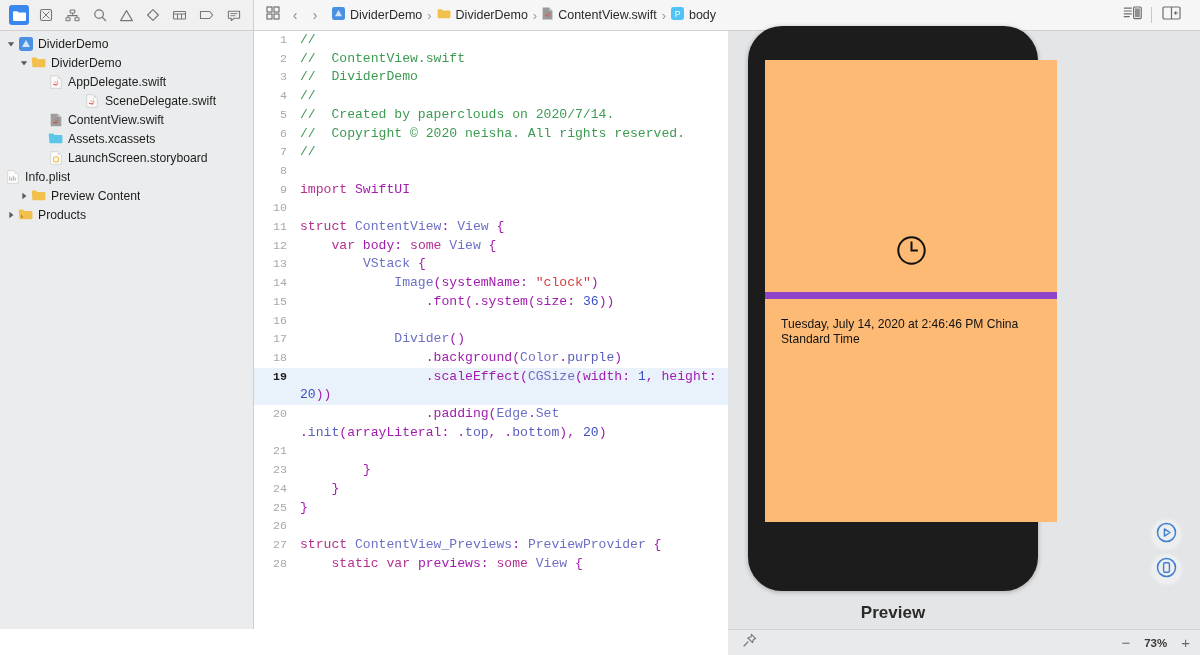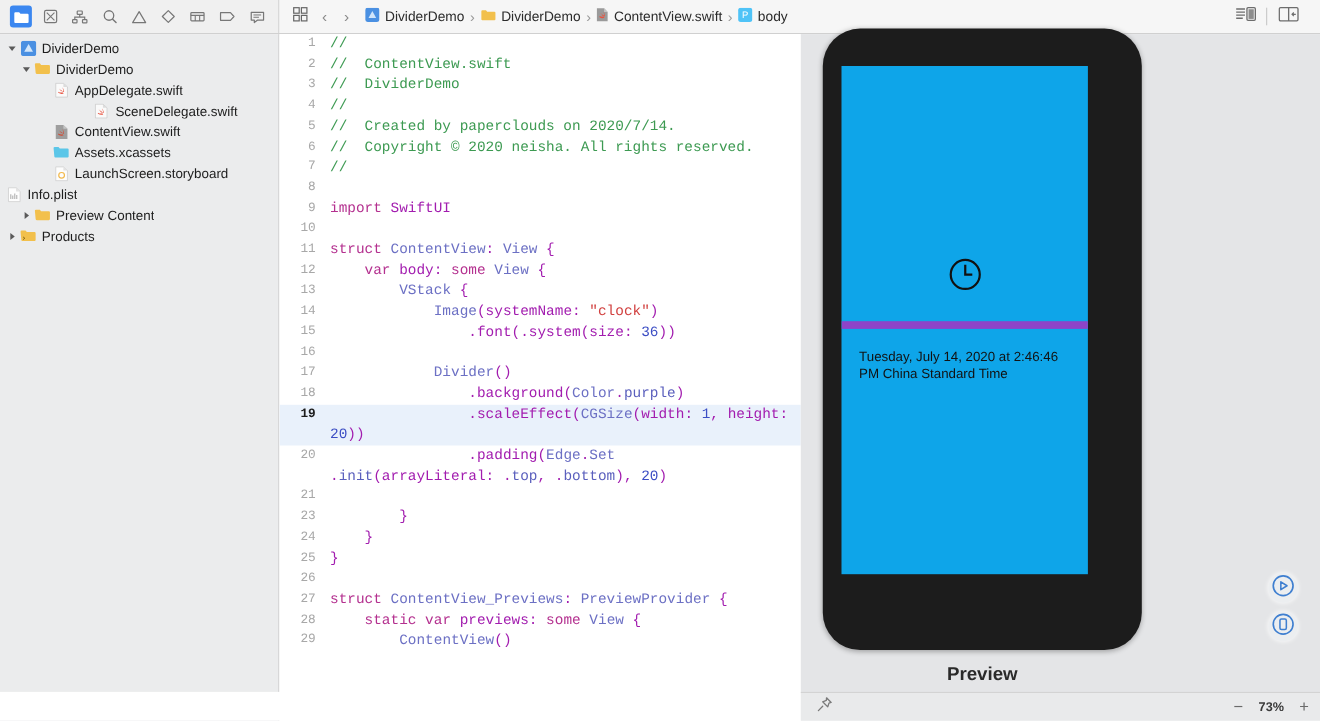--- a/index.html
+++ b/index.html
@@ -77,21 +77,21 @@
   .mem{color:#5a5fbd;}
   .str{color:#d1403f;}
   .num{color:#3c4ec4;}
   .pln{color:#a21caf;}
 
   
   .preview{width:472px;flex:0 0 472px;background:#e4e5e7;position:relative;
            display:flex;flex-direction:column;align-items:center;}
   .phone{position:absolute;left:20px;top:-5px;width:290px;height:565px;background:#1c1c1c;
          border-radius:34px;box-shadow:0 1px 5px rgba(0,0,0,.28);}
-  .screen{position:absolute;left:17px;top:34px;width:224px;height:462px;background:#0ea5e9;
+  .screen{position:absolute;left:17px;top:34px;width:292px;height:462px;background:#fdba74;
           overflow:hidden;display:flex;flex-direction:column;}
   .scr-spacer{flex:1;}
   .clock-wrap{display:flex;justify-content:center;padding-bottom:22px;}
   .divider-purple{height:7px;background:#8e44c8;width:100%;}
   .date-text{padding:18px 16px 0 16px;font-size:12.1px;line-height:15.5px;color:#121212;}
   .preview-label{position:absolute;left:20px;top:572px;width:290px;text-align:center;
                  font-size:17px;font-weight:bold;color:#2a2a2a;}
 
   .prev-ctrls{position:absolute;right:20px;top:490px;display:flex;flex-direction:column;gap:8px;}
   .pc-btn{width:27px;height:27px;border-radius:50%;background:#eceef0;
@@ -528,24 +528,20 @@
             <div class="ctext"><span class="pln"></span></div>
           </div>
           <div class="cline">
             <div class="gut">27</div>
             <div class="ctext"><span class="kw">struct</span><span class="pln"> </span><span class="typ">ContentView_Previews</span><span class="pln">: </span><span class="typ">PreviewProvider</span><span class="pln"> {</span></div>
           </div>
           <div class="cline">
             <div class="gut">28</div>
             <div class="ctext"><span class="pln">    </span><span class="kw">static</span><span class="pln"> </span><span class="kw">var</span><span class="pln"> previews: </span><span class="kw">some</span><span class="pln"> </span><span class="typ">View</span><span class="pln"> {</span></div>
           </div>
-          <div class="cline">
-            <div class="gut">29</div>
-            <div class="ctext"><span class="pln">        </span><span class="typ">ContentView</span><span class="pln">()</span></div>
-          </div>
         </div>
     </div>
 
     <div class="preview">
       <div class="phone">
         <div class="screen">
           <div class="scr-spacer"></div>
           <div class="clock-wrap">
             <span>
               <svg width="31" height="31" viewBox="0 0 31 31">

